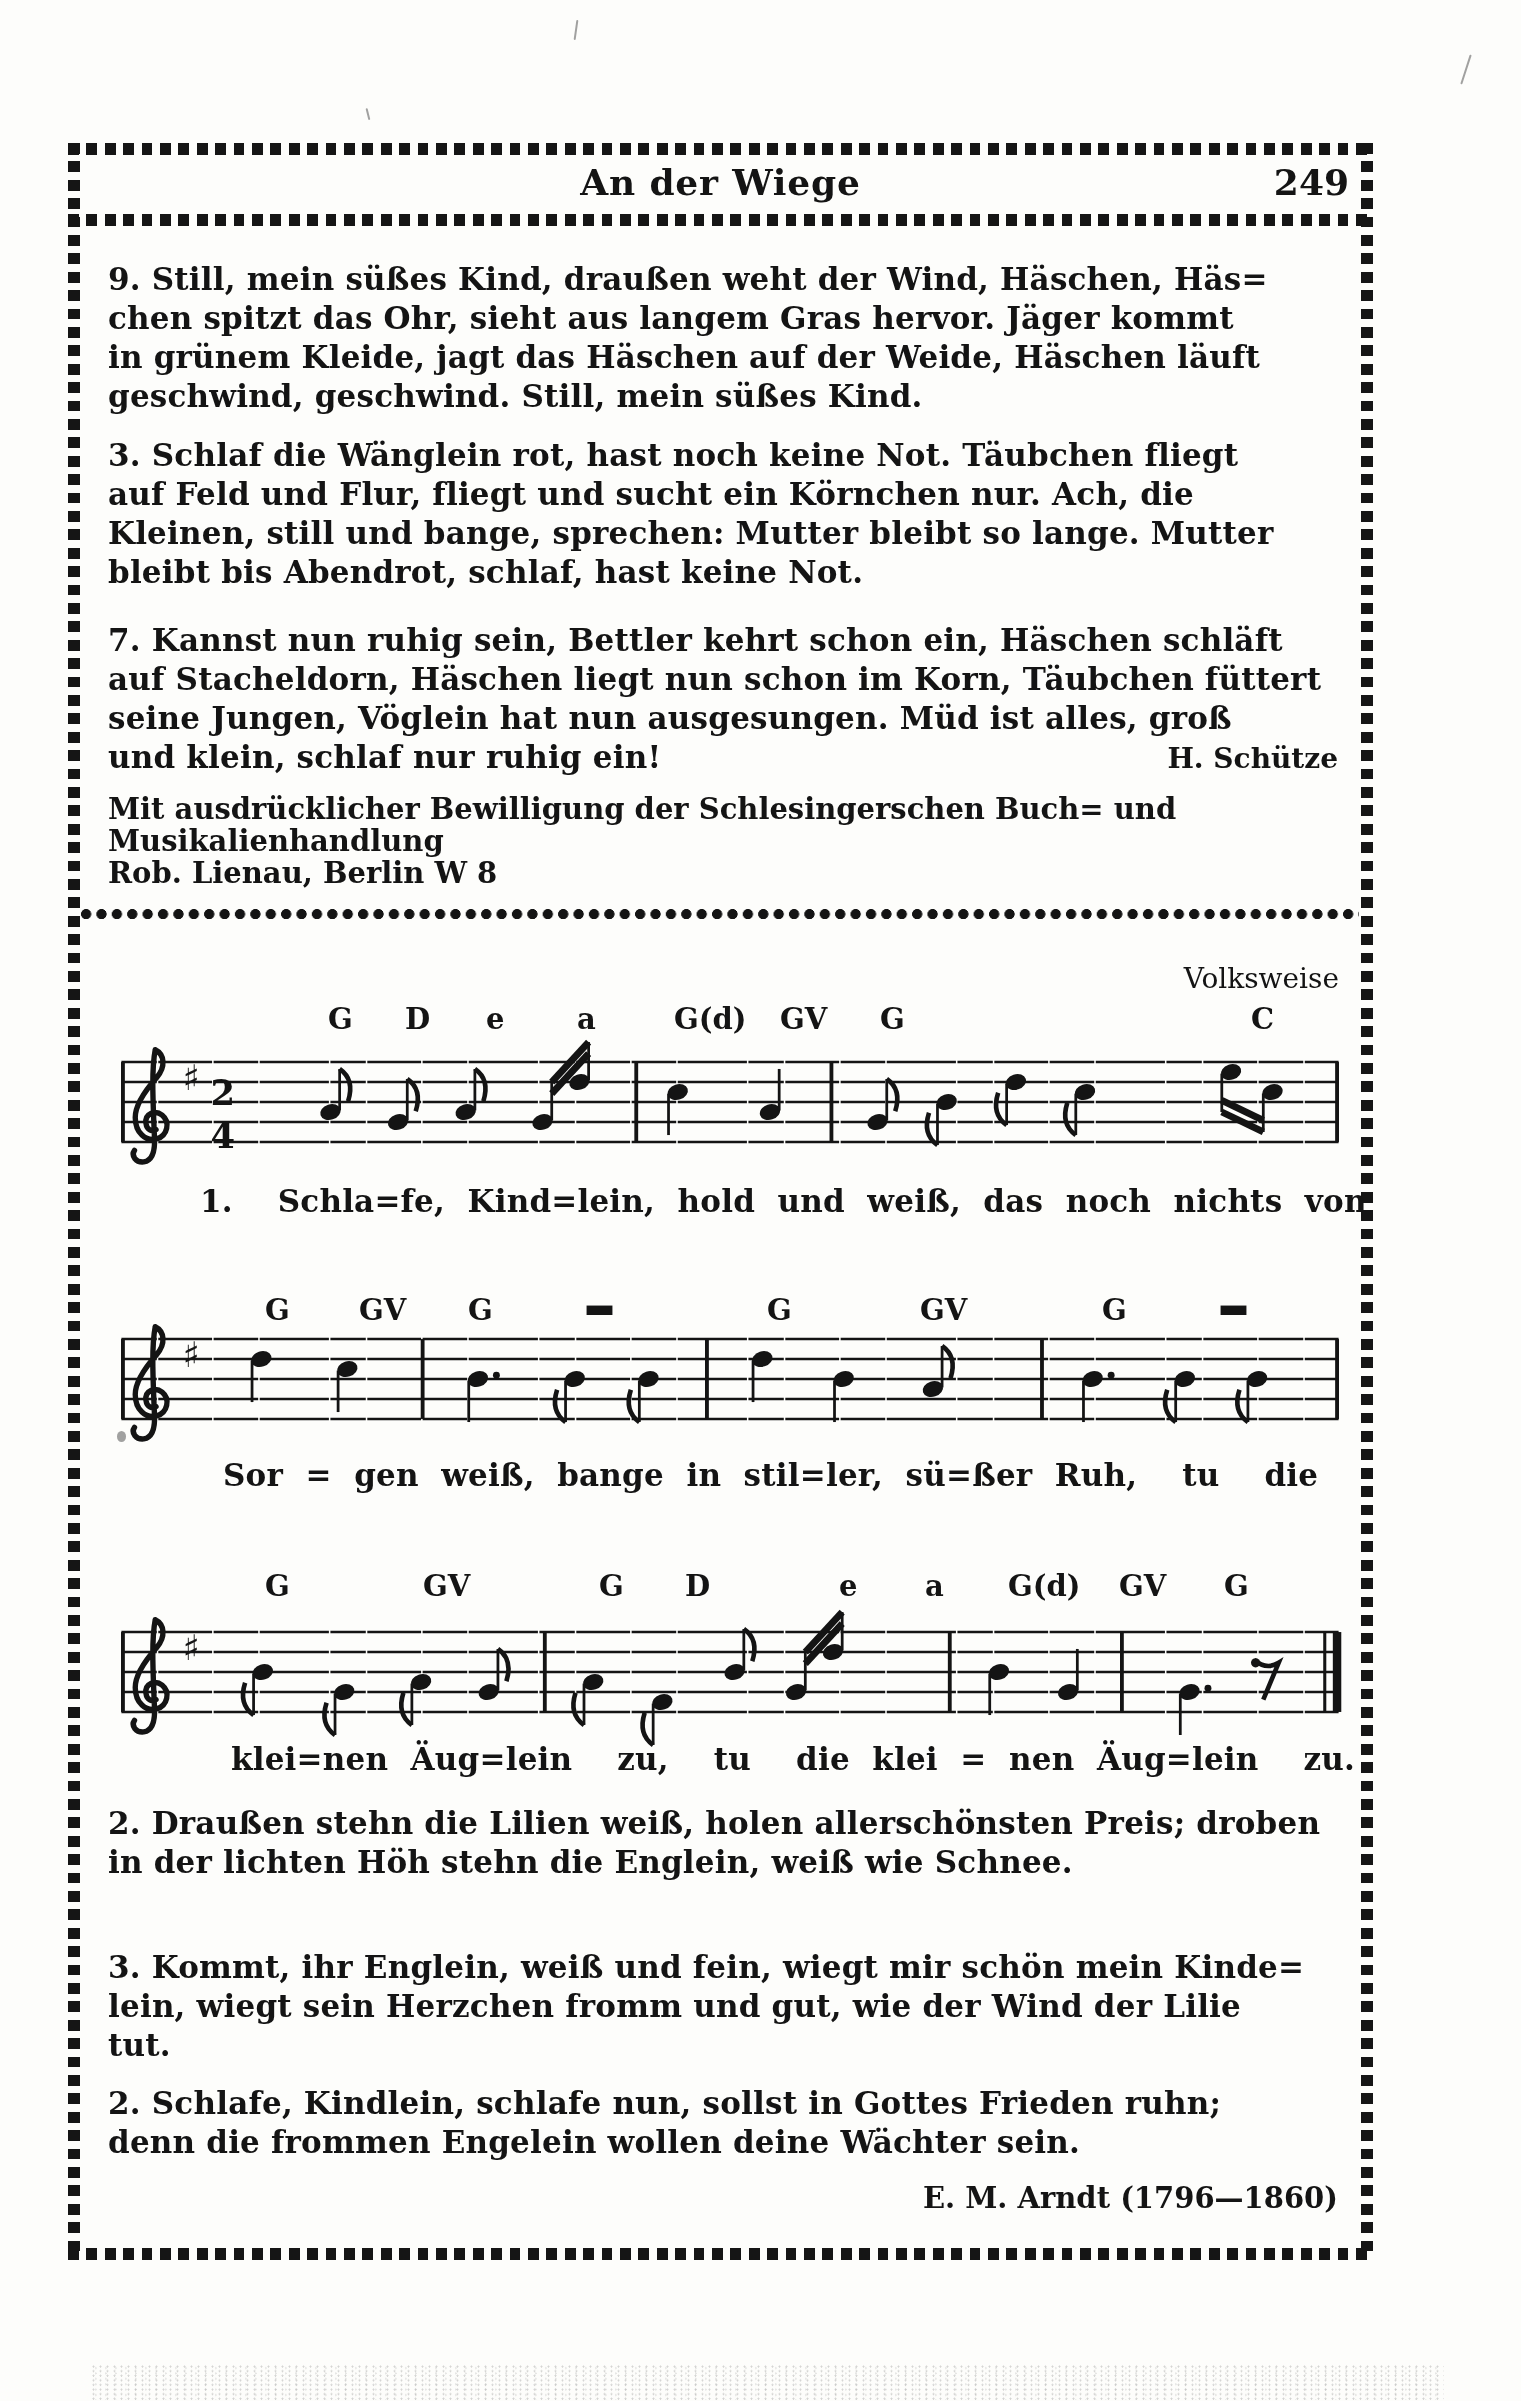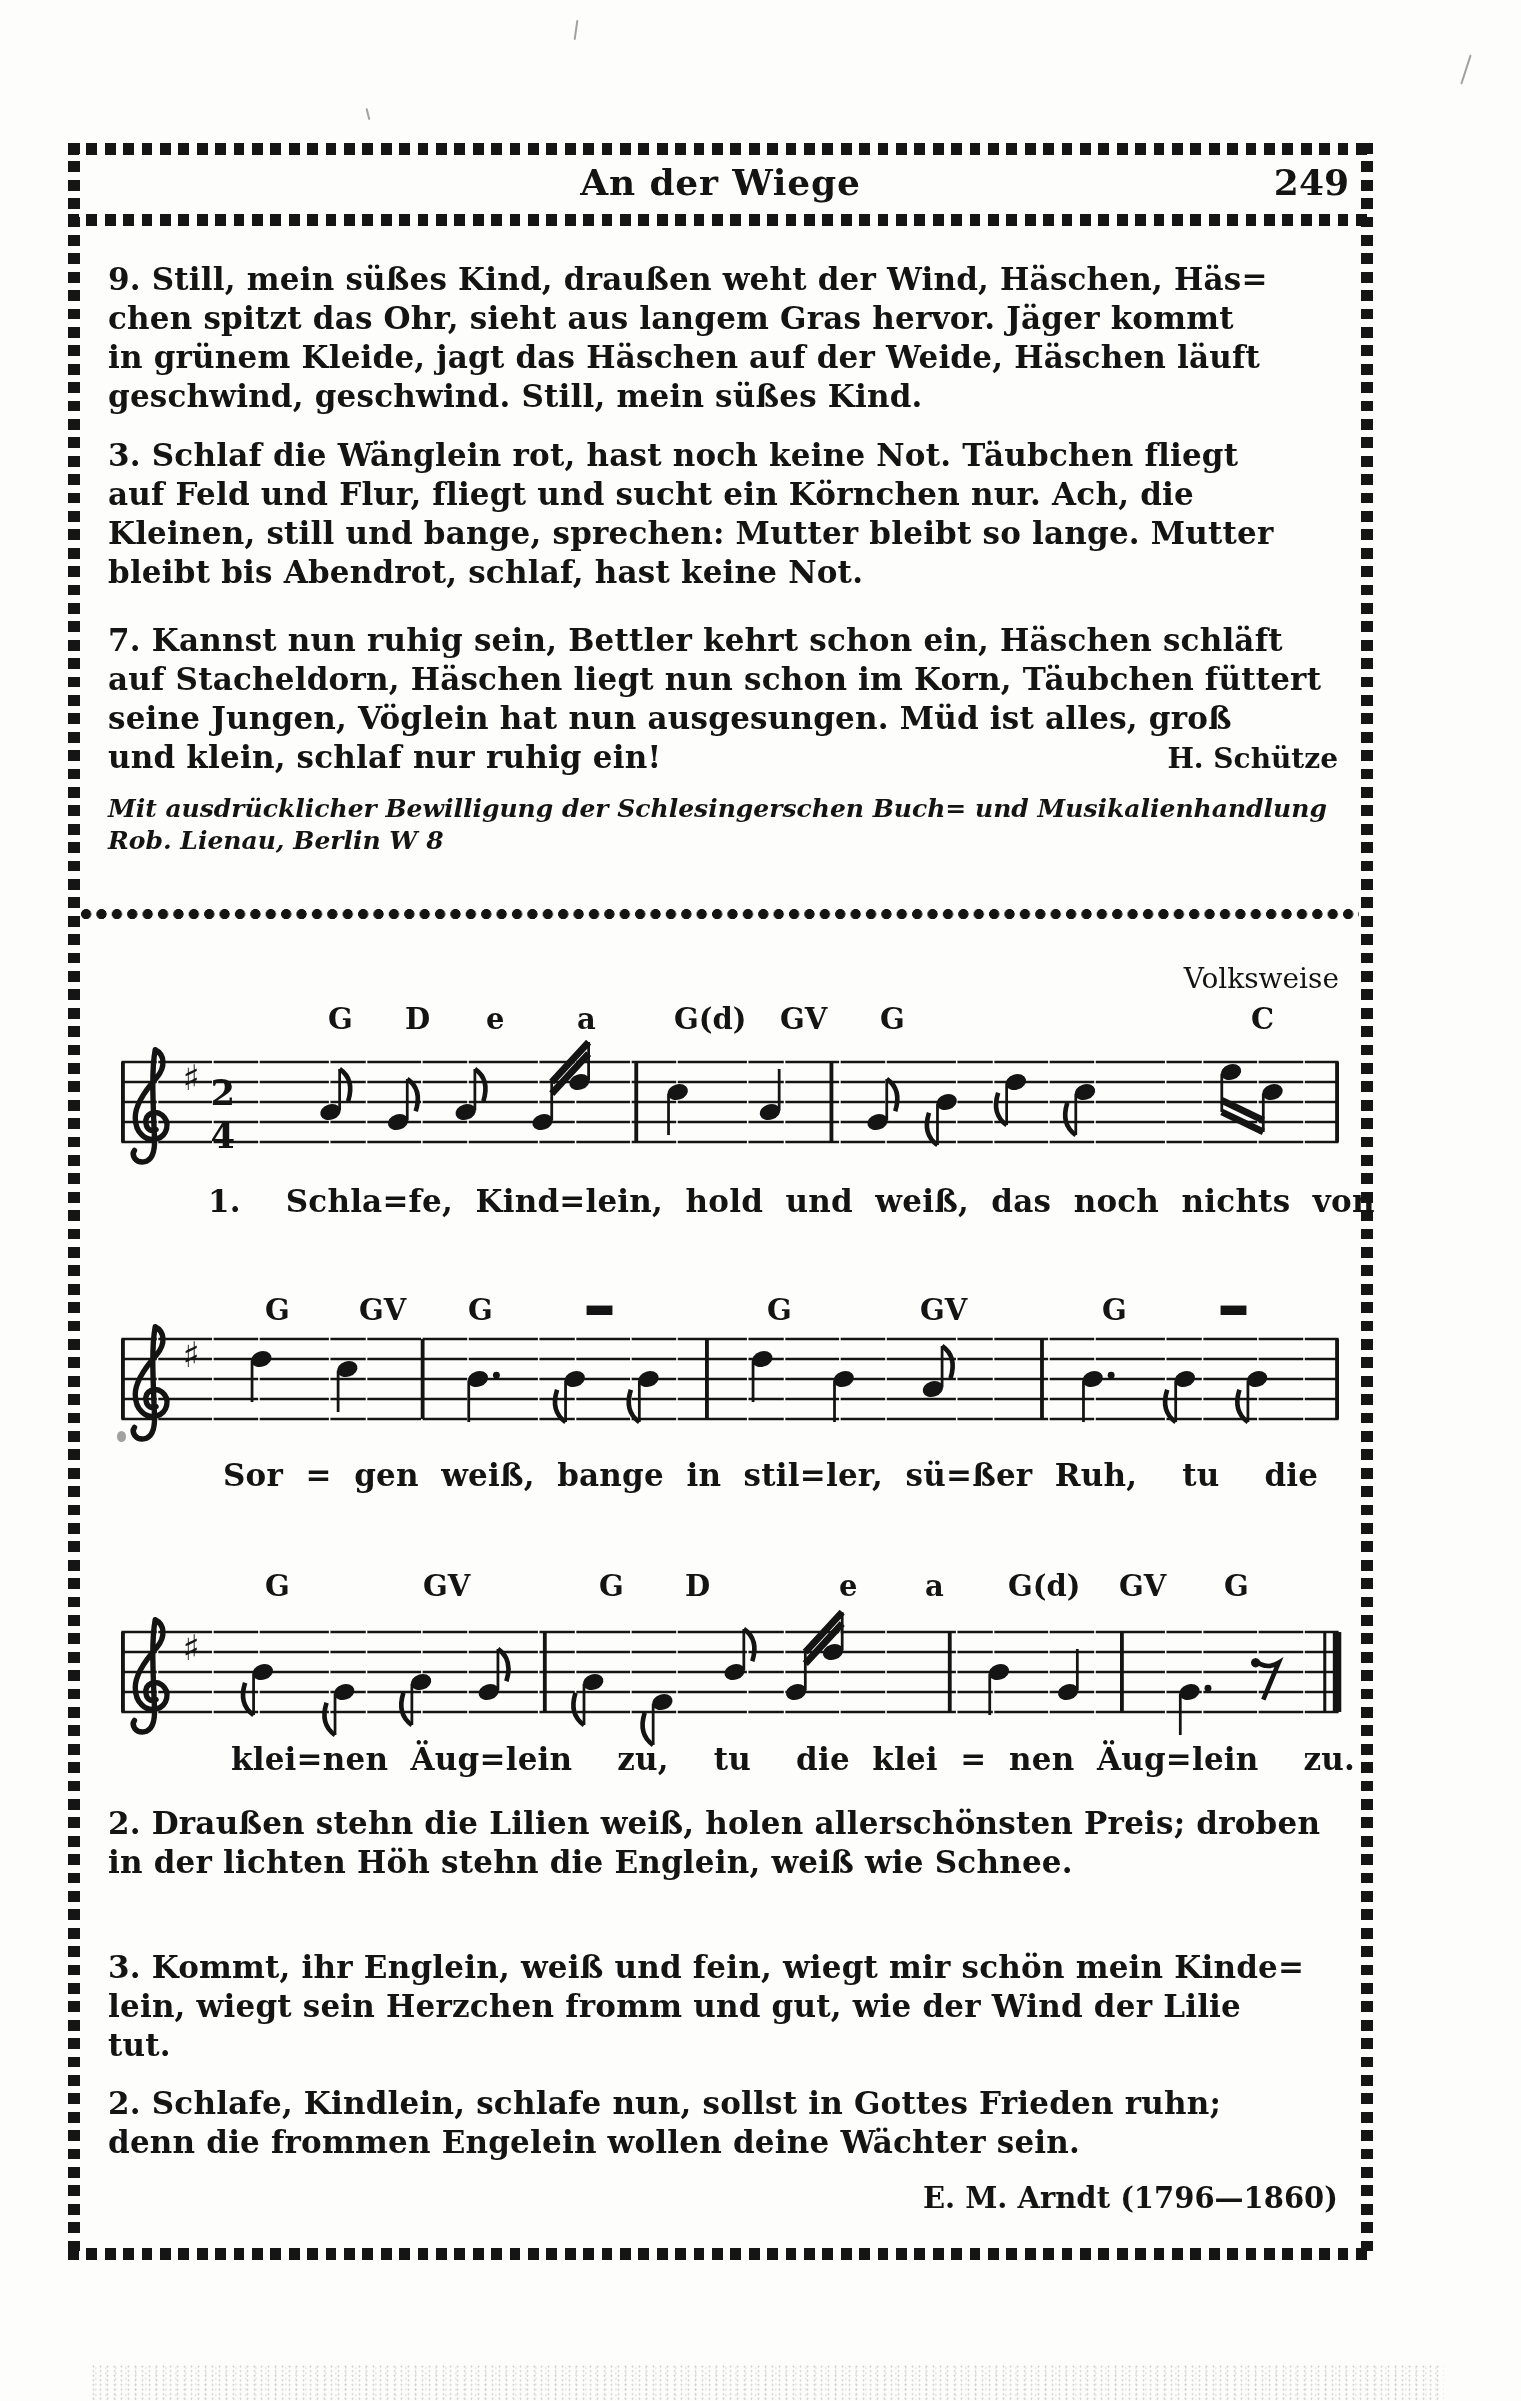--- a/index.html
+++ b/index.html
@@ -18,22 +18,22 @@
   
   .dot-line{position:absolute;left:80px;top:908px;width:1279px;height:13px;
     background-image:radial-gradient(circle at 6.1px 6.1px,#141414 4.8px,transparent 5.4px);
     background-size:15.4px 13px;background-repeat:repeat-x;}
   
   .title{left:68px;width:1305px;text-align:center;top:161px;
     font-size:36px;font-weight:700;letter-spacing:0.8px;}
   .pagenum{top:161px;right:173px;font-size:36px;font-weight:700;}
   .verse{left:108px;width:1245px;font-size:31px;font-weight:700;
     line-height:39px;white-space:pre-line;letter-spacing:0.2px;}
-  .small-note{left:108px;width:1245px;font-size:25px;font-weight:700;
-    line-height:32px;white-space:pre-line;font-style:italic;}
+  .small-note{left:108px;width:1245px;font-size:29px;font-weight:700;
+    line-height:32px;white-space:pre-line;}
   .author{font-size:28px;font-weight:700;right:184px;}
   .volksweise{right:183px;top:962px;font-size:28px;font-weight:400;}
   .lyrics{font-size:31px;font-weight:700;word-spacing:11.5px;letter-spacing:0.2px;white-space:pre;}
   
   .chord-row{position:absolute;left:115px;width:1230px;height:38px;}
   .chord{position:absolute;top:0;font-size:29px;font-weight:700;
     font-family:"DejaVu Serif","Liberation Serif",serif;}
   .chord.dash{display:inline-block;transform:scaleY(2.8);transform-origin:50% 60%;
     letter-spacing:-1.5px;font-weight:700;}
   
@@ -266,21 +266,21 @@
       <line x1="1386" y1="110" x2="1386" y2="164" stroke="#141414" stroke-width="3.6"></line>
       <path d="M1482 66 q16 14 32 4 l-20 48" stroke="#141414" stroke-width="6" fill="none"></path>
       <circle cx="1484" cy="70" r="6" fill="#141414"></circle>
       <line x1="898" y1="106" x2="898" y2="56" stroke="#141414" stroke-width="3.6"></line>
       <line x1="946" y1="54" x2="946" y2="4" stroke="#141414" stroke-width="3.6"></line>
       <line x1="898" y1="56" x2="946" y2="4" stroke="#141414" stroke-width="9"></line>
       <line x1="898" y1="71" x2="946" y2="19" stroke="#141414" stroke-width="9"></line>
     </g>
 </svg>
 
-<div class="abs lyrics" style="top:1183px;left:208px">1.  Schla=fe, Kind=lein, hold und weiß, das noch nichts von</div>
+<div class="abs lyrics" style="top:1183px;left:200px">1.  Schla=fe, Kind=lein, hold und weiß, das noch nichts von</div>
 <div class="abs lyrics" style="top:1457px;left:223px">Sor = gen weiß, bange in stil=ler, sü=ßer Ruh,  tu  die</div>
 <div class="abs lyrics" style="top:1741px;left:231px">klei=nen Äug=lein  zu,  tu  die klei = nen Äug=lein  zu.</div>
 
 <div class="abs verse" style="top:1804px">2. Draußen stehn die Lilien weiß, holen allerschönsten Preis; droben
 in der lichten Höh stehn die Englein, weiß wie Schnee.</div>
 <div class="abs verse" style="top:1948px">3. Kommt, ihr Englein, weiß und fein, wiegt mir schön mein Kinde=
 lein, wiegt sein Herzchen fromm und gut, wie der Wind der Lilie
 tut.</div>
 <div class="abs verse" style="top:2084px">2. Schlafe, Kindlein, schlafe nun, sollst in Gottes Frieden ruhn;
 denn die frommen Engelein wollen deine Wächter sein.</div>

